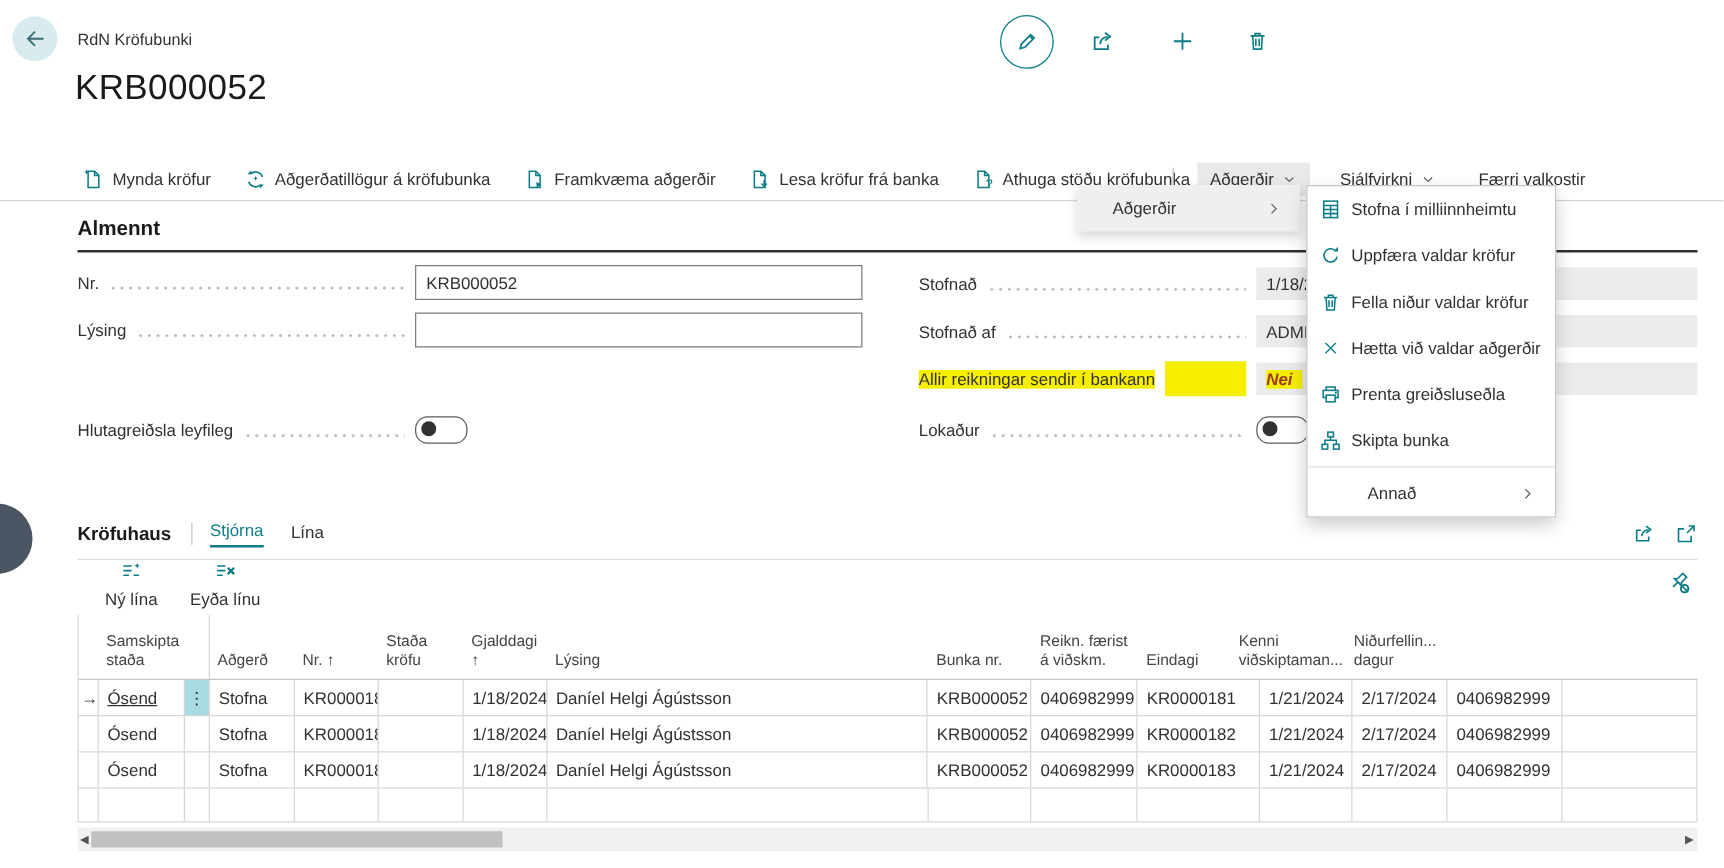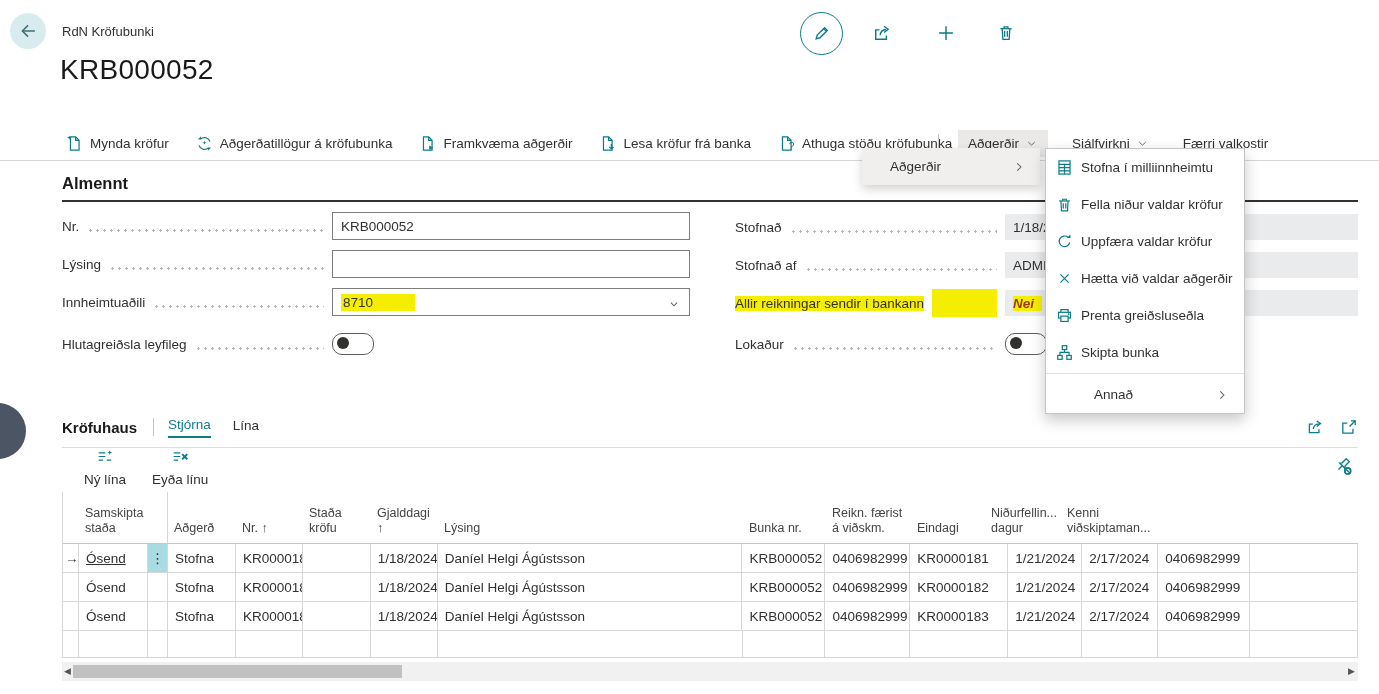--- a/index.html
+++ b/index.html
@@ -229,32 +229,20 @@
   <div class="field" style="left:0;top:7px;width:628px;">
     <span class="lbl">Nr.</span>
     <span class="leader"></span>
     <input class="inputbox" value="KRB000052" style="">
   </div>
   <div class="field" style="left:0;top:45px;width:628px;">
     <span class="lbl">Lýsing</span>
     <span class="leader"></span>
     <input class="inputbox" value="" style="">
   </div>
-  <div class="field" style="left:0;top:83px;width:628px;">
-    <span class="lbl">Innheimtuaðili</span>
-    <span class="leader"></span>
-    <div class="combo">
-      <span class="hl-val">8710</span>
-      <span class="ic chev" style="width:14px;height:14px;color:#605e5c;">
-          <svg viewBox="0 0 16 16" width="14" height="14" stroke-width="1.3">
-            <path d="M4.5 6.5 8 10l3.5-3.5"></path>
-          </svg>
-        </span>
-    </div>
-  </div>
   <div class="field" style="left:0;top:125px;width:628px;">
     <span class="lbl">Hlutagreiðsla leyfileg</span>
     <span class="leader"></span>
     <div class="ctl">
         <div class="toggle">
           <div class="knob"></div>
         </div>
       </div>
   </div>
 
@@ -352,22 +340,22 @@
       <div class="g-hcell" style="width: 69px;">Samskipta staða</div>
       <div class="g-hcell fz" style="width: 20px;"></div>
       <div class="g-hcell" style="width: 68px;">Aðgerð</div>
       <div class="g-hcell" style="width: 67px; text-align: center;">Nr. ↑</div>
       <div class="g-hcell" style="width: 68px;">Staða kröfu</div>
       <div class="g-hcell" style="width: 67px;">Gjalddagi ↑</div>
       <div class="g-hcell" style="width: 305px;">Lýsing</div>
       <div class="g-hcell" style="width: 83px; text-align: center;">Bunka nr.</div>
       <div class="g-hcell" style="width: 85px;">Reikn. færist á viðskm.</div>
       <div class="g-hcell" style="width: 74px;">Eindagi</div>
+      <div class="g-hcell" style="width: 92px;">Kenni viðskiptaman...</div>
       <div class="g-hcell" style="width: 76px;">Niðurfellin... dagur</div>
-      <div class="g-hcell" style="width: 92px;">Kenni viðskiptaman...</div>
       <div class="g-hcell" style="width: 108px;"></div>
     </div>
     <div class="g-row">
       <div class="g-cell" style="width: 16px; padding: 0px 2px;">→</div>
       <div class="g-cell und" style="width: 69px;">Ósend</div>
       <div class="g-cell menu sel-cyan" style="width: 20px;">⋮</div>
       <div class="g-cell" style="width: 68px;">Stofna</div>
       <div class="g-cell" style="width: 67px;">KR0000181</div>
       <div class="g-cell" style="width: 68px;"></div>
       <div class="g-cell" style="width: 67px;">1/18/2024</div>
@@ -458,44 +446,44 @@
             <rect x="2.8" y="1.8" width="10.4" height="12.4"></rect>
             <path d="M2.8 5h10.4M2.8 8.1h10.4M2.8 11.2h10.4M8 5v9.2"></path>
           </svg>
         </span>
         <span class="dd-label">Stofna í milliinnheimtu</span>
       </div>
     </div>
     <div class="dd-item">
       <div class="inner">
         <span class="ic">
+          <svg viewBox="0 0 16 16" width="17" height="17" stroke-width="1.5">
+            <path d="M12.9 8.8A5 5 0 1 1 11.2 4"></path>
+            <path d="M13.6 1.4v3.4h-3.4z" fill="currentColor" stroke="none"></path>
+          </svg>
+        </span>
+        <span class="dd-label">Uppfæra valdar kröfur</span>
+      </div>
+    </div>
+    <div class="dd-item">
+      <div class="inner">
+        <span class="ic">
           <svg viewBox="0 0 16 16" width="18" height="18">
             <path d="M3 4.2h10"></path>
             <path d="M6.3 4V2.6h3.4V4"></path>
             <path d="M4.6 4.2l.6 9.4h5.6l.6-9.4"></path>
             <path d="M6.8 6.3v5M9.2 6.3v5"></path>
           </svg>
         </span>
         <span class="dd-label">Fella niður valdar kröfur</span>
       </div>
     </div>
     <div class="dd-item">
       <div class="inner">
         <span class="ic">
-          <svg viewBox="0 0 16 16" width="17" height="17" stroke-width="1.5">
-            <path d="M12.9 8.8A5 5 0 1 1 11.2 4"></path>
-            <path d="M13.6 1.4v3.4h-3.4z" fill="currentColor" stroke="none"></path>
-          </svg>
-        </span>
-        <span class="dd-label">Uppfæra valdar kröfur</span>
-      </div>
-    </div>
-    <div class="dd-item">
-      <div class="inner">
-        <span class="ic">
           <svg viewBox="0 0 16 16" width="15" height="15" stroke-width="2.2">
             <path d="M3.6 3.6l8.8 8.8M12.4 3.6l-8.8 8.8"></path>
           </svg>
         </span>
         <span class="dd-label">Hætta við valdar aðgerðir</span>
       </div>
     </div>
     <div class="dd-item">
       <div class="inner">
         <span class="ic">

